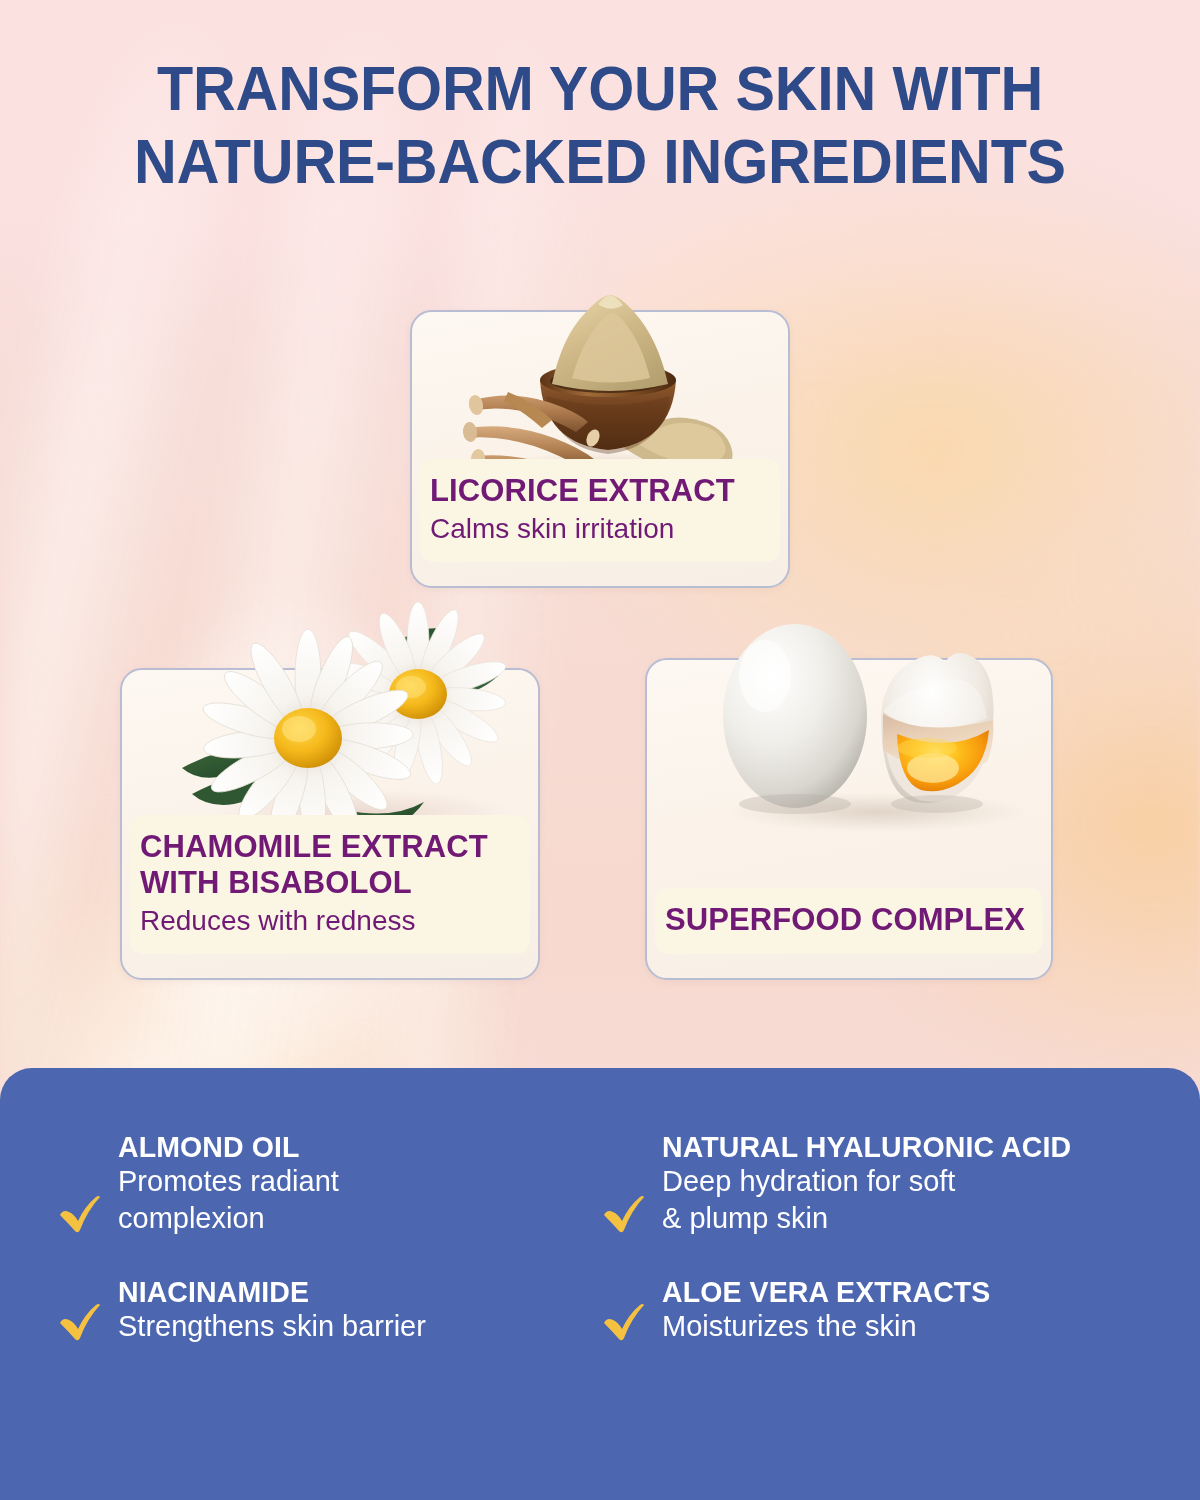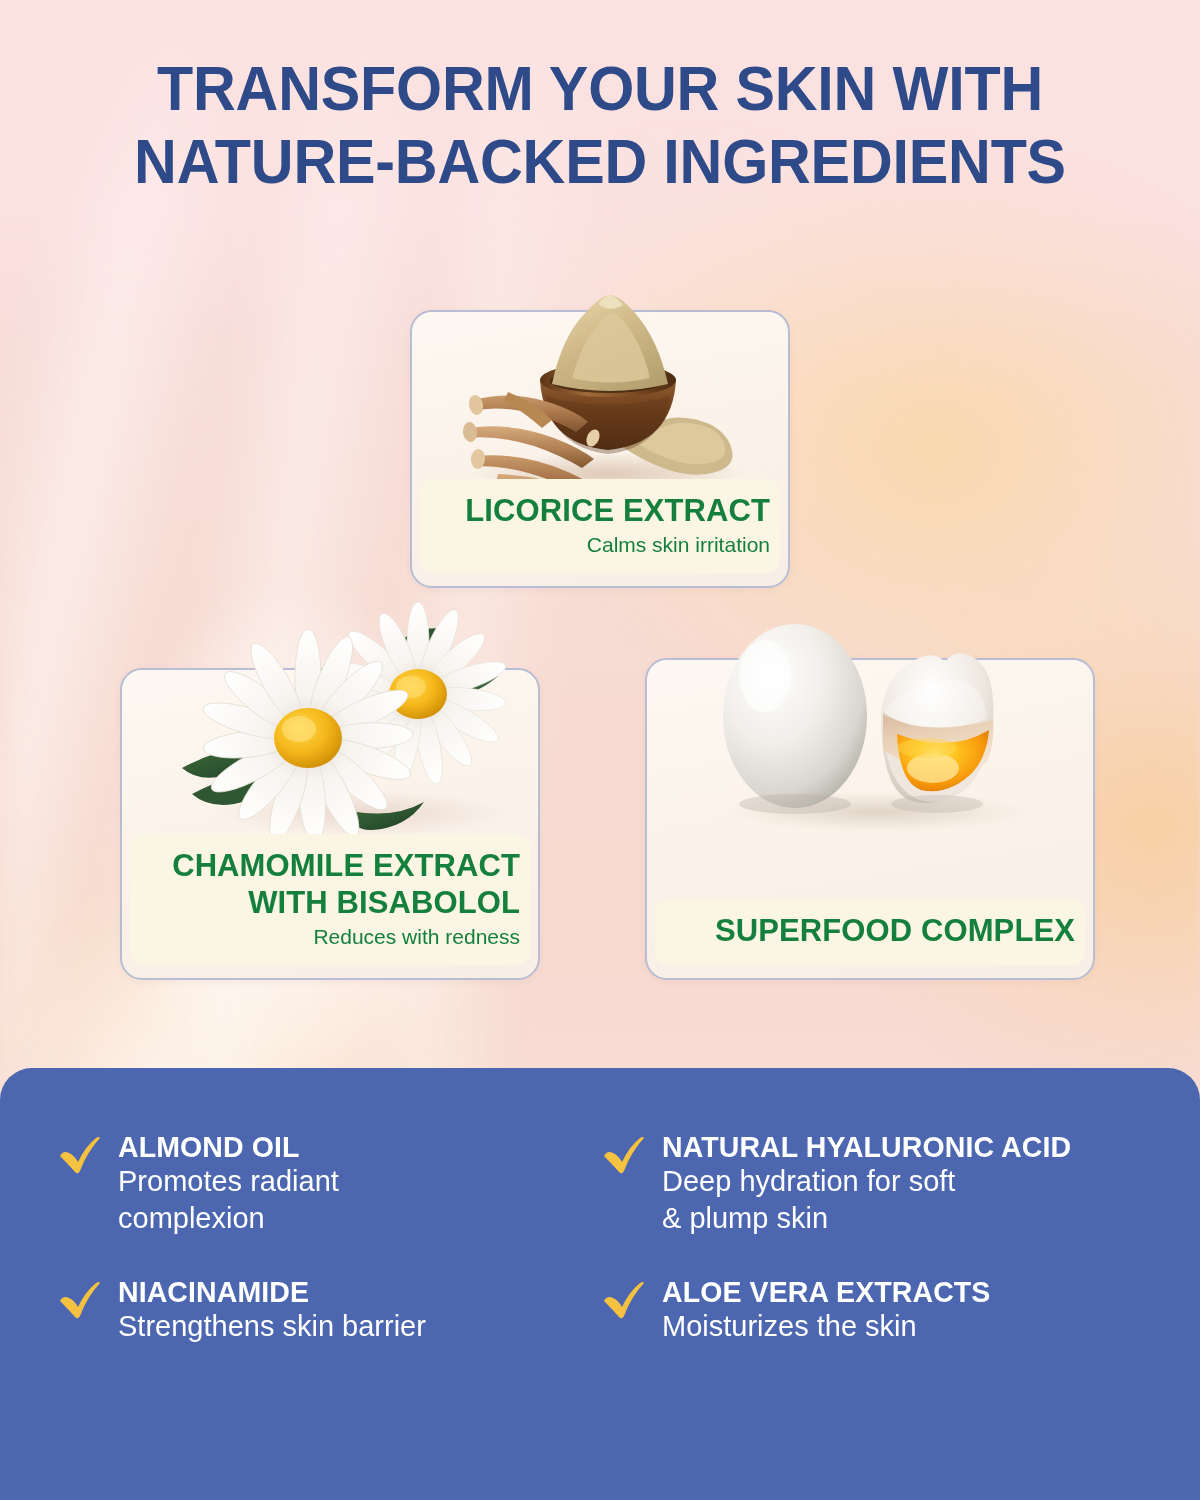--- a/index.html
+++ b/index.html
@@ -77,60 +77,60 @@
     background:linear-gradient(170deg,#fdf8f2 0%,#fbf3ea 45%,#f7efe6 100%);
     box-shadow:0 2px 7px rgba(150,120,110,0.09);
   }
   .card-photo {
     position:absolute;
     left:0; width:100%;
     pointer-events:none;
   }
   .card-label {
     position:absolute;
-    left:8px; right:8px; bottom:13px;
+    left:8px; right:8px; bottom:24px;
     background:#fbf6e3;
     border-radius:14px;
     padding:14px 10px 16px;
-    text-align:right;
-    color:#15803d;
+    text-align:left;
+    color:#701a75;
   }
   .card-title {
     font-size:31px;
     font-weight:bold;
     line-height:1.17;
     letter-spacing:0.1px;
   }
   .card-sub {
-    font-size:21px;
+    font-size:28px;
     font-weight:normal;
     line-height:1.2;
     margin-top:3px;
   }
 
   #card-licorice  { left:410px; top:310px;  width:380px; height:278px; }
   #card-chamomile { left:120px; top:668px;  width:420px; height:312px; }
-  #card-superfood { left:645px; top:658px;  width:450px; height:322px; }
+  #card-superfood { left:645px; top:658px;  width:408px; height:322px; }
 
   
   .panel {
     position:absolute;
     left:0; top:1068px; width:1200px; height:432px;
     background:#4c66b0;
     border-radius:32px 32px 0 0;
   }
   .panel-grid {
     position:absolute;
     left:56px; top:62px; right:40px;
     display:grid;
     grid-template-columns:530px 1fr;
     column-gap:14px;
     row-gap:38px;
   }
-  .benefit { display:flex; align-items:flex-start; gap:16px; }
+  .benefit { display:flex; align-items:flex-end; gap:16px; }
   .check-icon { flex:0 0 auto; width:46px; height:46px; margin-top:2px; display:block; }
   .benefit-text { color:#ffffff; }
   .benefit-title {
     font-size:30px; font-weight:bold; line-height:1.1;
     letter-spacing:0.1px; transform:scaleX(0.95); transform-origin:left center;
     white-space:nowrap;
   }
   .benefit-desc {
     font-size:29px; font-weight:normal; line-height:1.28;
     white-space:pre-line;

